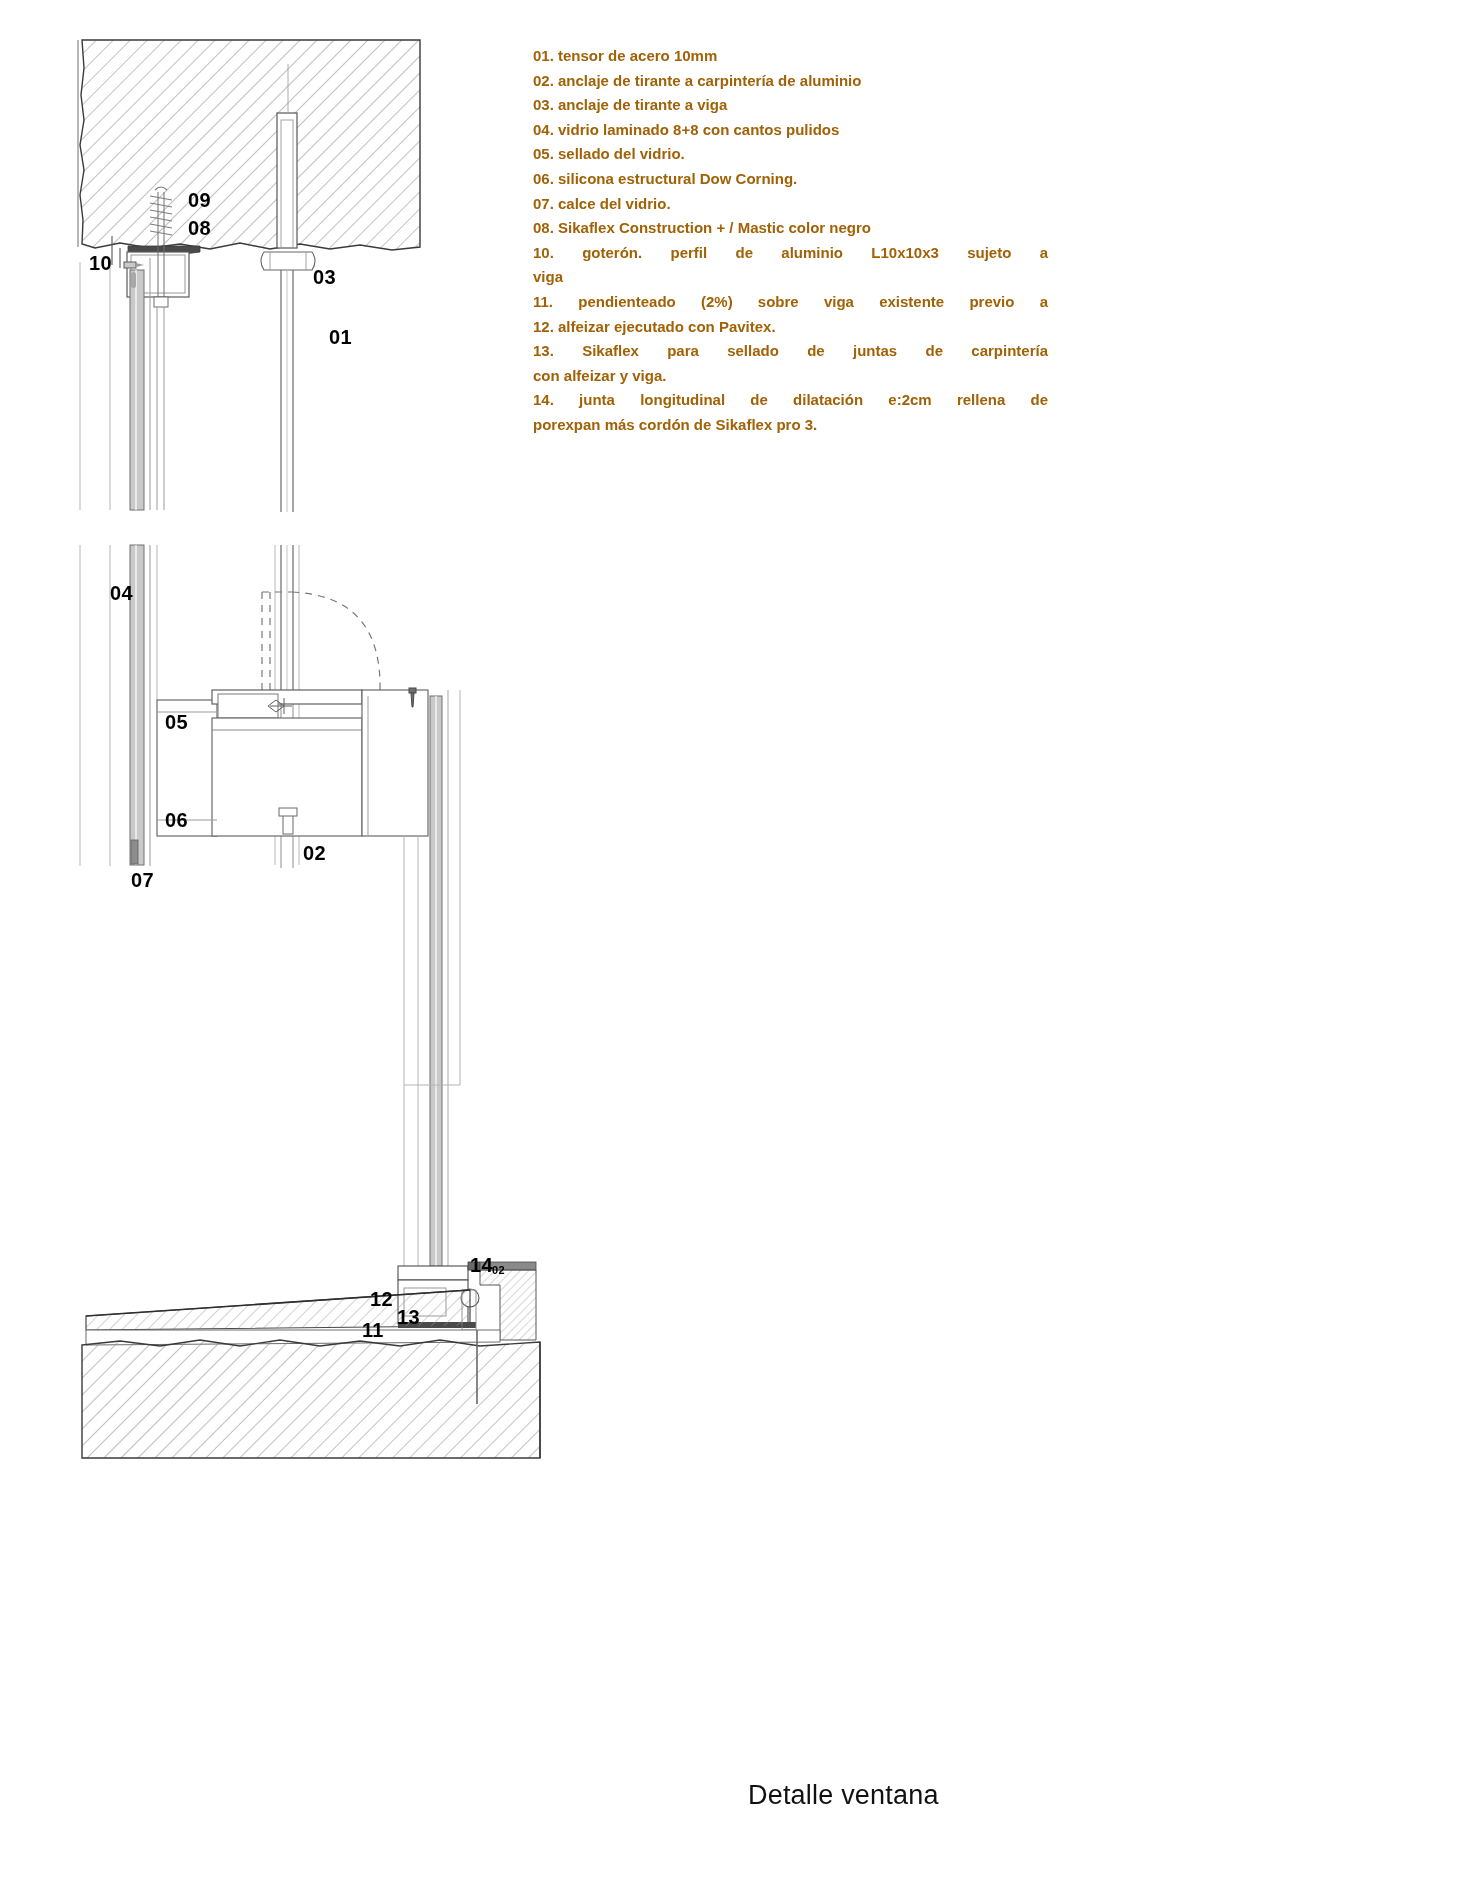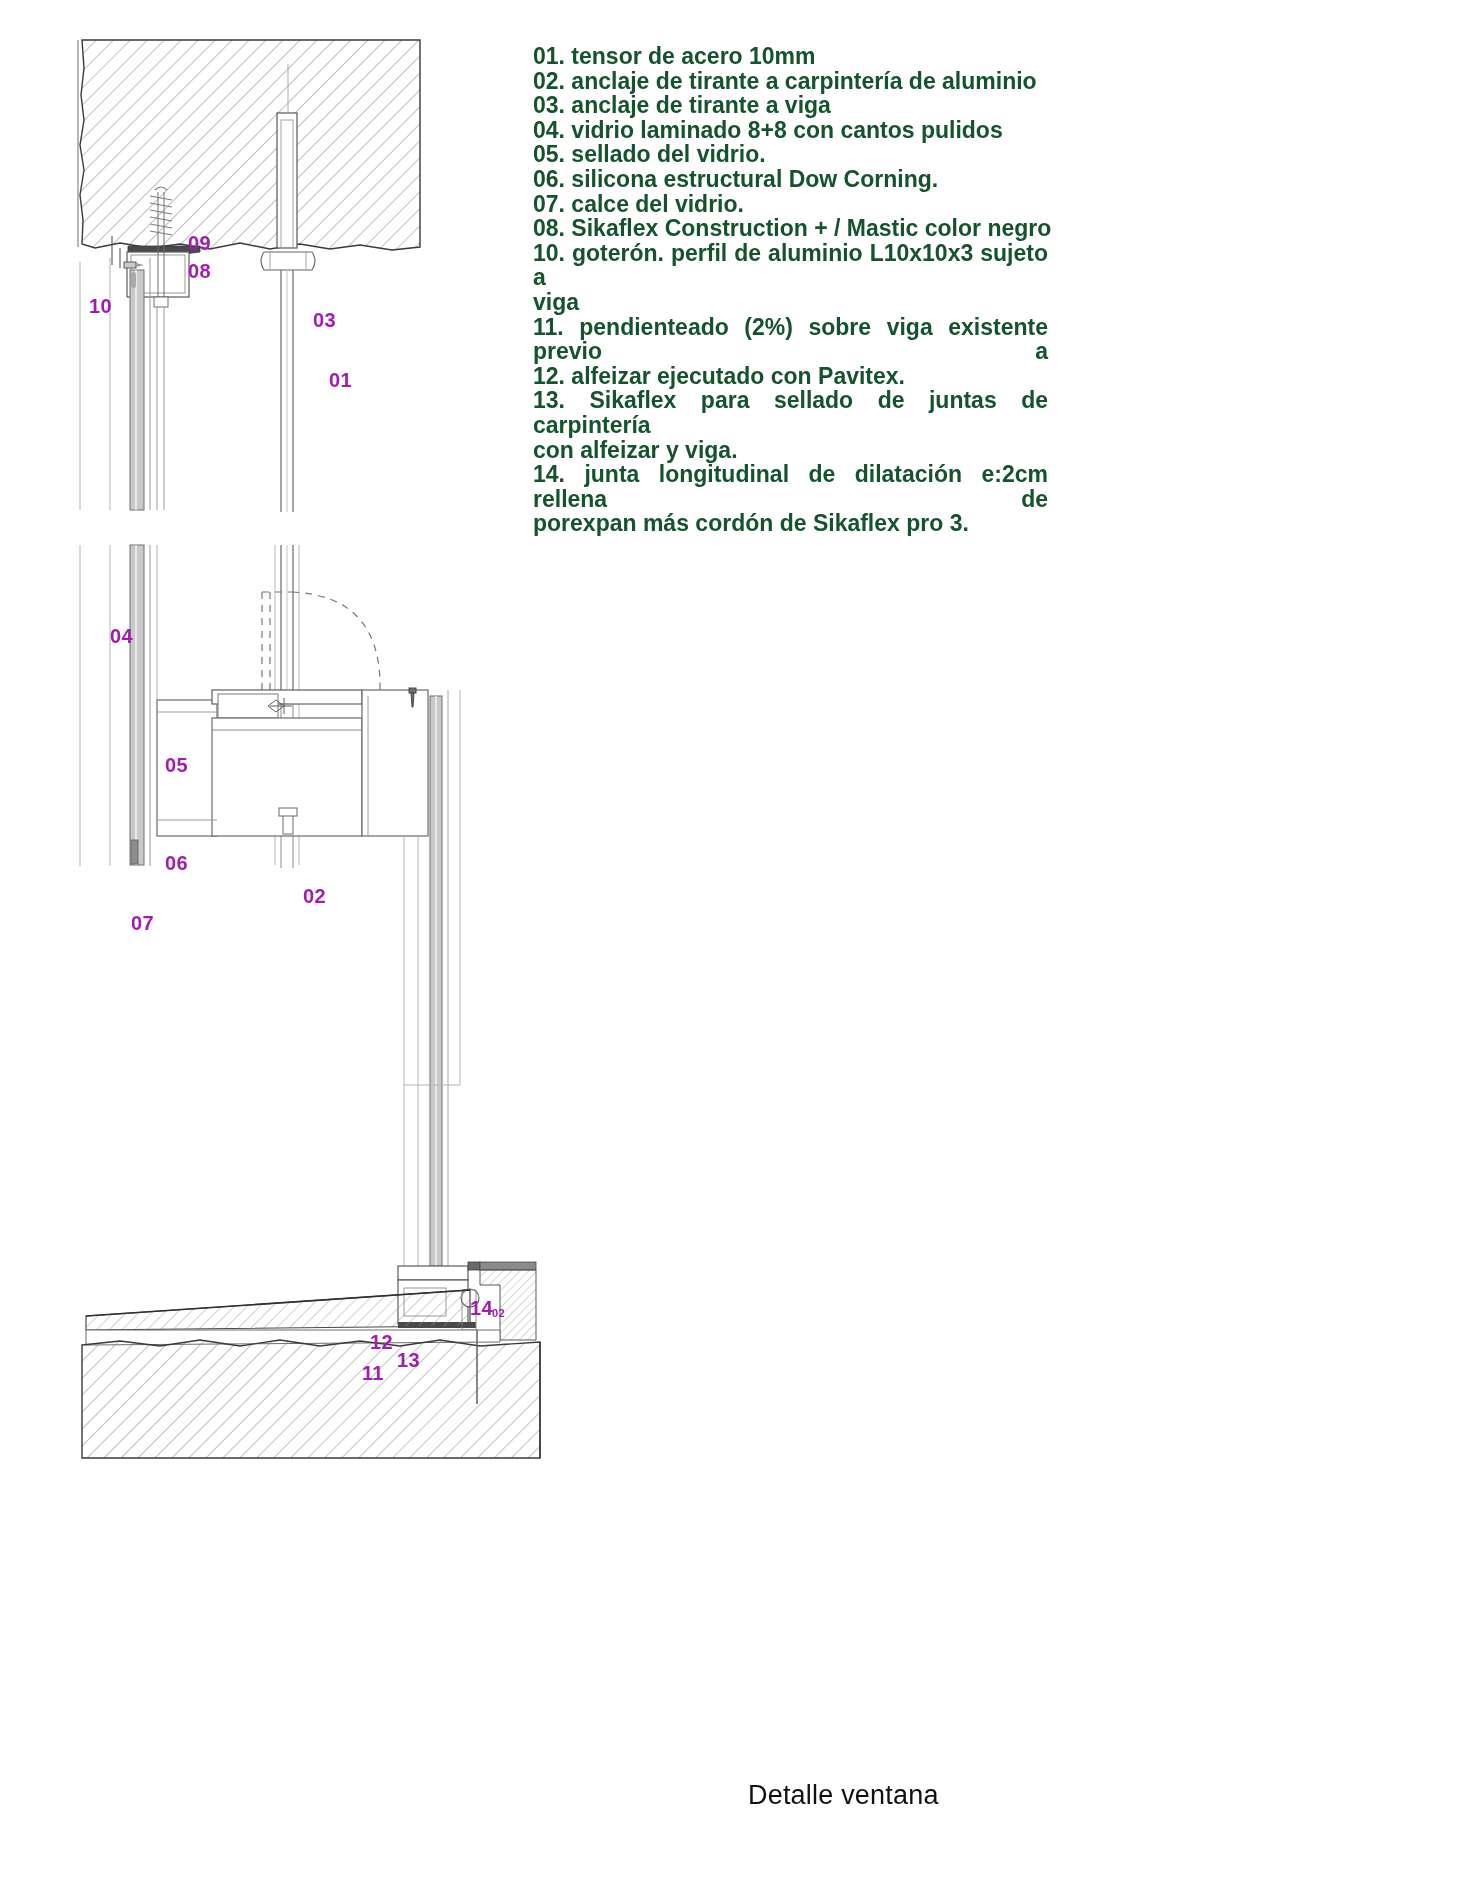--- a/index.html
+++ b/index.html
@@ -17,24 +17,24 @@
   }
 
   
   #legend {
     position: absolute;
     left: 533px;
     top: 44px;
     width: 515px;
   }
   .legend-line {
-    font-size: 23px;
+    font-size: 15px;
     font-weight: bold;
     line-height: 24.6px;
-    color: #14532d;
+    color: #a16207;
     white-space: nowrap;
   }
   .legend-line.justify {
     white-space: normal;
     text-align: justify;
     text-align-last: justify;
   }
 
   
   #drawing {
@@ -55,24 +55,23 @@
     font-weight: normal;
     letter-spacing: 0.2px;
     color: #111111;
   }
 
   
   .callout {
     position: absolute;
     font-size: 20px;
     font-weight: bold;
-    color: #a21caf;
+    color: #000000;
     letter-spacing: 0.3px;
     line-height: 1;
-    margin-top: 43px;
   }
   .callout.small {
     font-size: 11px;
     font-weight: bold;
   }
 </style>
 </head>
 <body>
 
 <div id="drawing">

